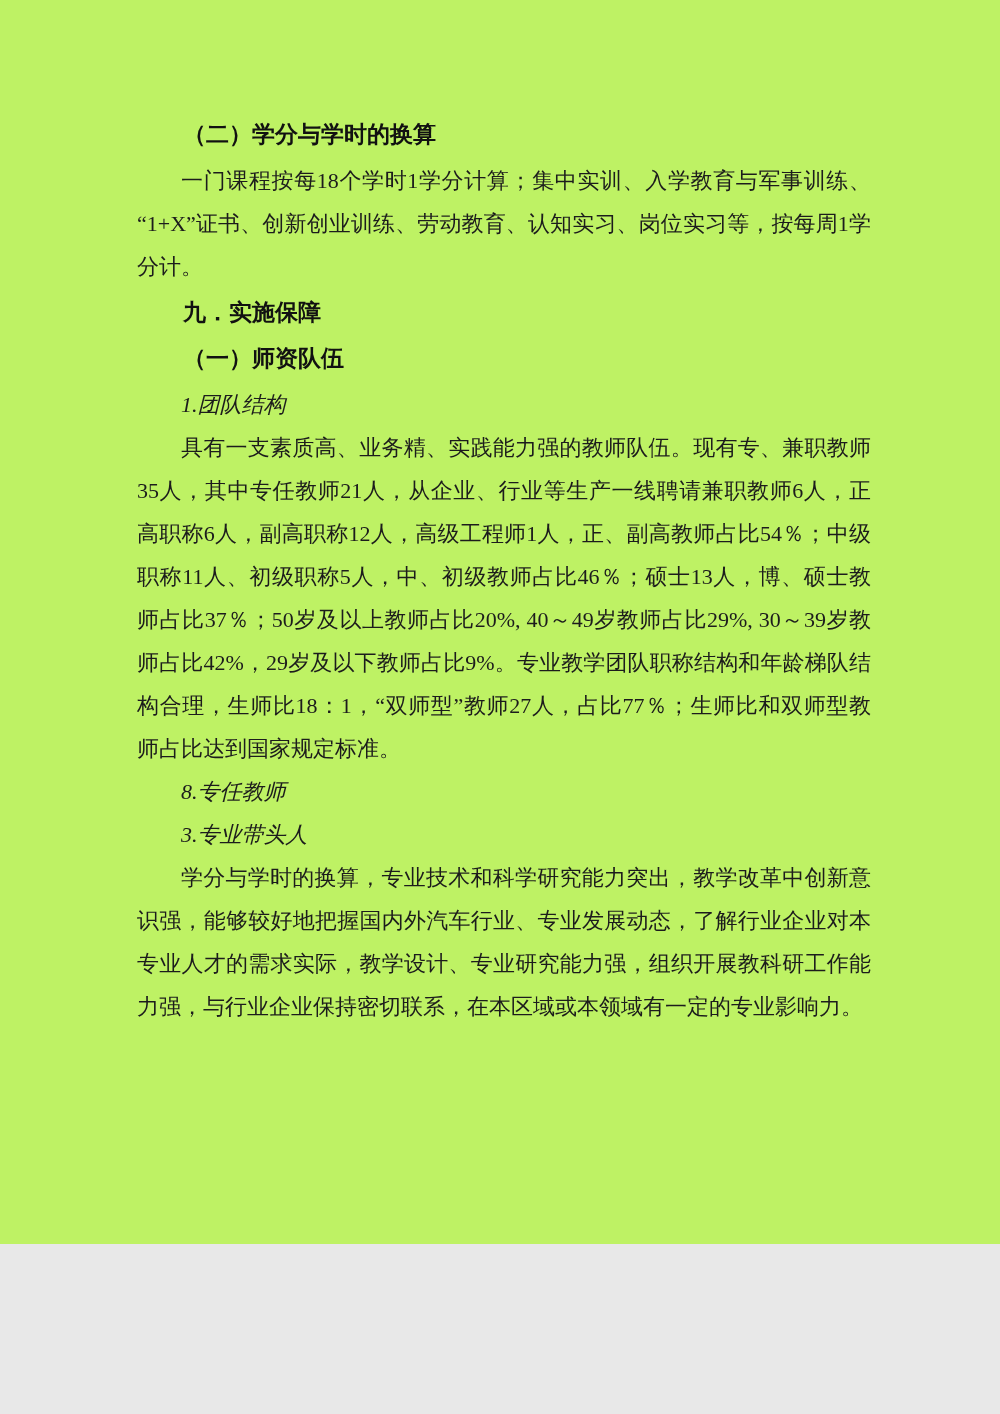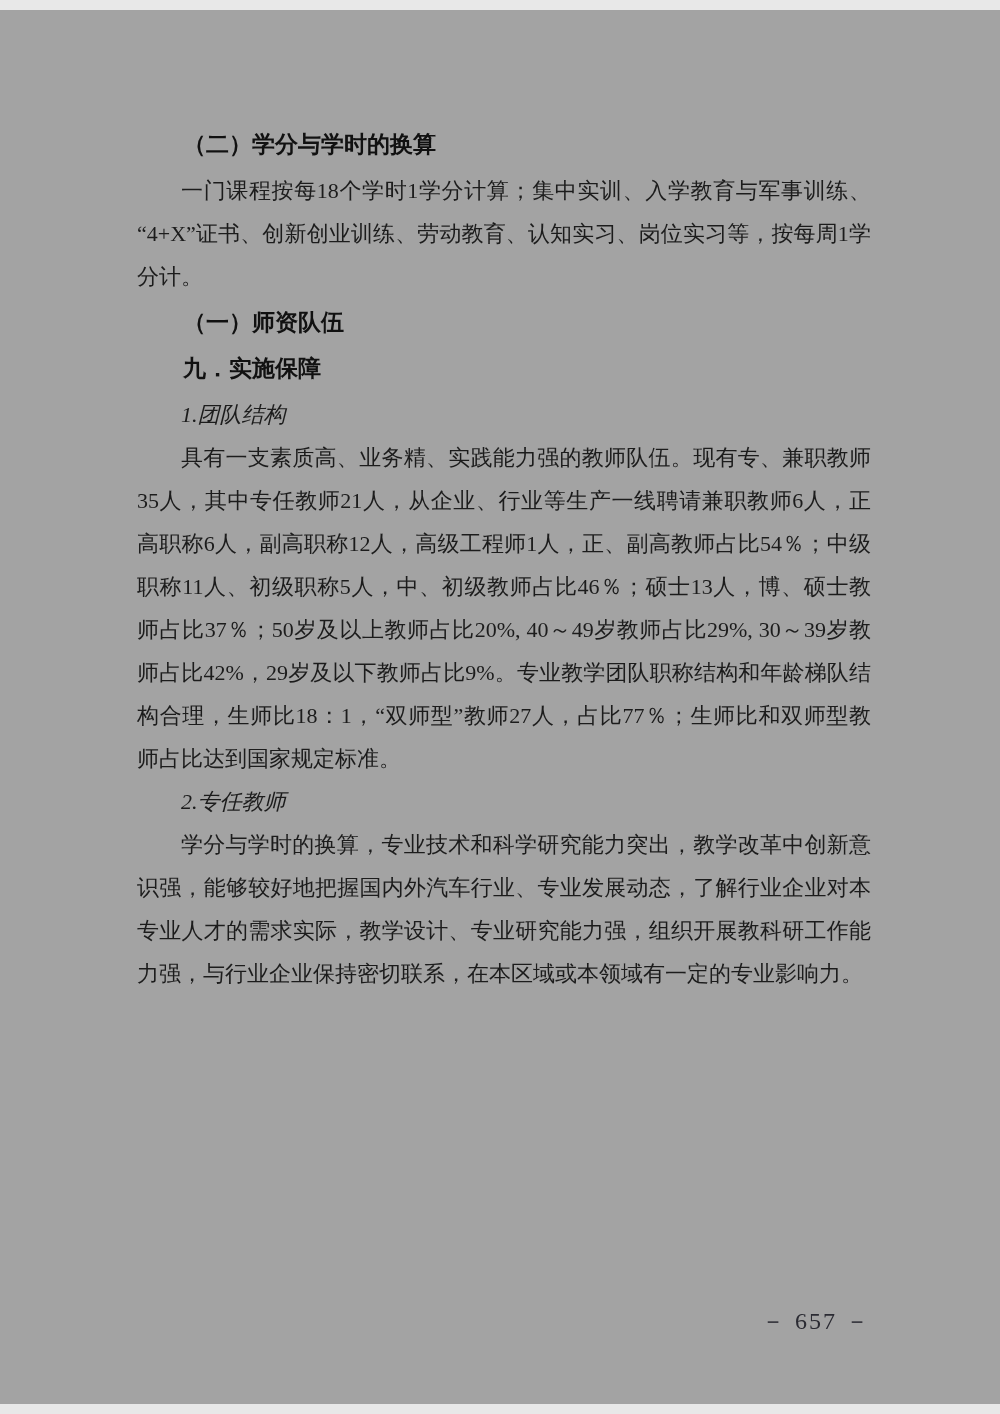--- a/index.html
+++ b/index.html
@@ -1,23 +1,23 @@
 <!DOCTYPE html>
 <html lang="zh"><head>
 <meta charset="utf-8">
 <style>
   * { margin: 0; padding: 0; box-sizing: border-box; }
   html, body { background: #e8e8e8; }
   body { font-family: "Liberation Serif", serif; }
   .page {
     position: relative;
     width: 1000px;
-    height: 1394px;
-    margin: 10px auto;
-    background: #a3a3a3;
+    height: 1244px;
+    margin: 0 auto;
+    background: #bef264;
     color: #1a1a1a;
     overflow: hidden;
   }
   .content {
     position: absolute;
     left: 137px;
     right: 129px;
     top: 110px;
   }
   .block { 
@@ -54,32 +54,33 @@
   }
 </style>
 </head>
 <body>
 
 <div class="page">
   <div class="content">
 
     <div class="block heading-bold">（二）学分与学时的换算</div>
 
-    <div class="block paragraph">一门课程按每18个学时1学分计算；集中实训、入学教育与军事训练、“4+X”证书、创新创业训练、劳动教育、认知实习、岗位实习等，按每周1学分计。</div>
+    <div class="block paragraph">一门课程按每18个学时1学分计算；集中实训、入学教育与军事训练、“1+X”证书、创新创业训练、劳动教育、认知实习、岗位实习等，按每周1学分计。</div>
+
+    <div class="block heading-bold">九．实施保障</div>
 
     <div class="block heading-bold">（一）师资队伍</div>
-
-    <div class="block heading-bold">九．实施保障</div>
 
     <div class="block subheading">1.团队结构</div>
 
     <div class="block paragraph">具有一支素质高、业务精、实践能力强的教师队伍。现有专、兼职教师35人，其中专任教师21人，从企业、行业等生产一线聘请兼职教师6人，正高职称6人，副高职称12人，高级工程师1人，正、副高教师占比54％；中级职称11人、初级职称5人，中、初级教师占比46％；硕士13人，博、硕士教师占比37％；50岁及以上教师占比20%, 40～49岁教师占比29%, 30～39岁教师占比42%，29岁及以下教师占比9%。专业教学团队职称结构和年龄梯队结构合理，生师比18：1，“双师型”教师27人，占比77％；生师比和双师型教师占比达到国家规定标准。</div>
 
-    <div class="block subheading">2.专任教师</div>
+    <div class="block subheading">8.专任教师</div>
 
 
+    <div class="block subheading">3.专业带头人</div>
 
     <div class="block paragraph">学分与学时的换算，专业技术和科学研究能力突出，教学改革中创新意识强，能够较好地把握国内外汽车行业、专业发展动态，了解行业企业对本专业人才的需求实际，教学设计、专业研究能力强，组织开展教科研工作能力强，与行业企业保持密切联系，在本区域或本领域有一定的专业影响力。</div>
 
   </div>
 
   <div class="page-number">－ 657 －</div>
 </div>
 
 </body></html>

